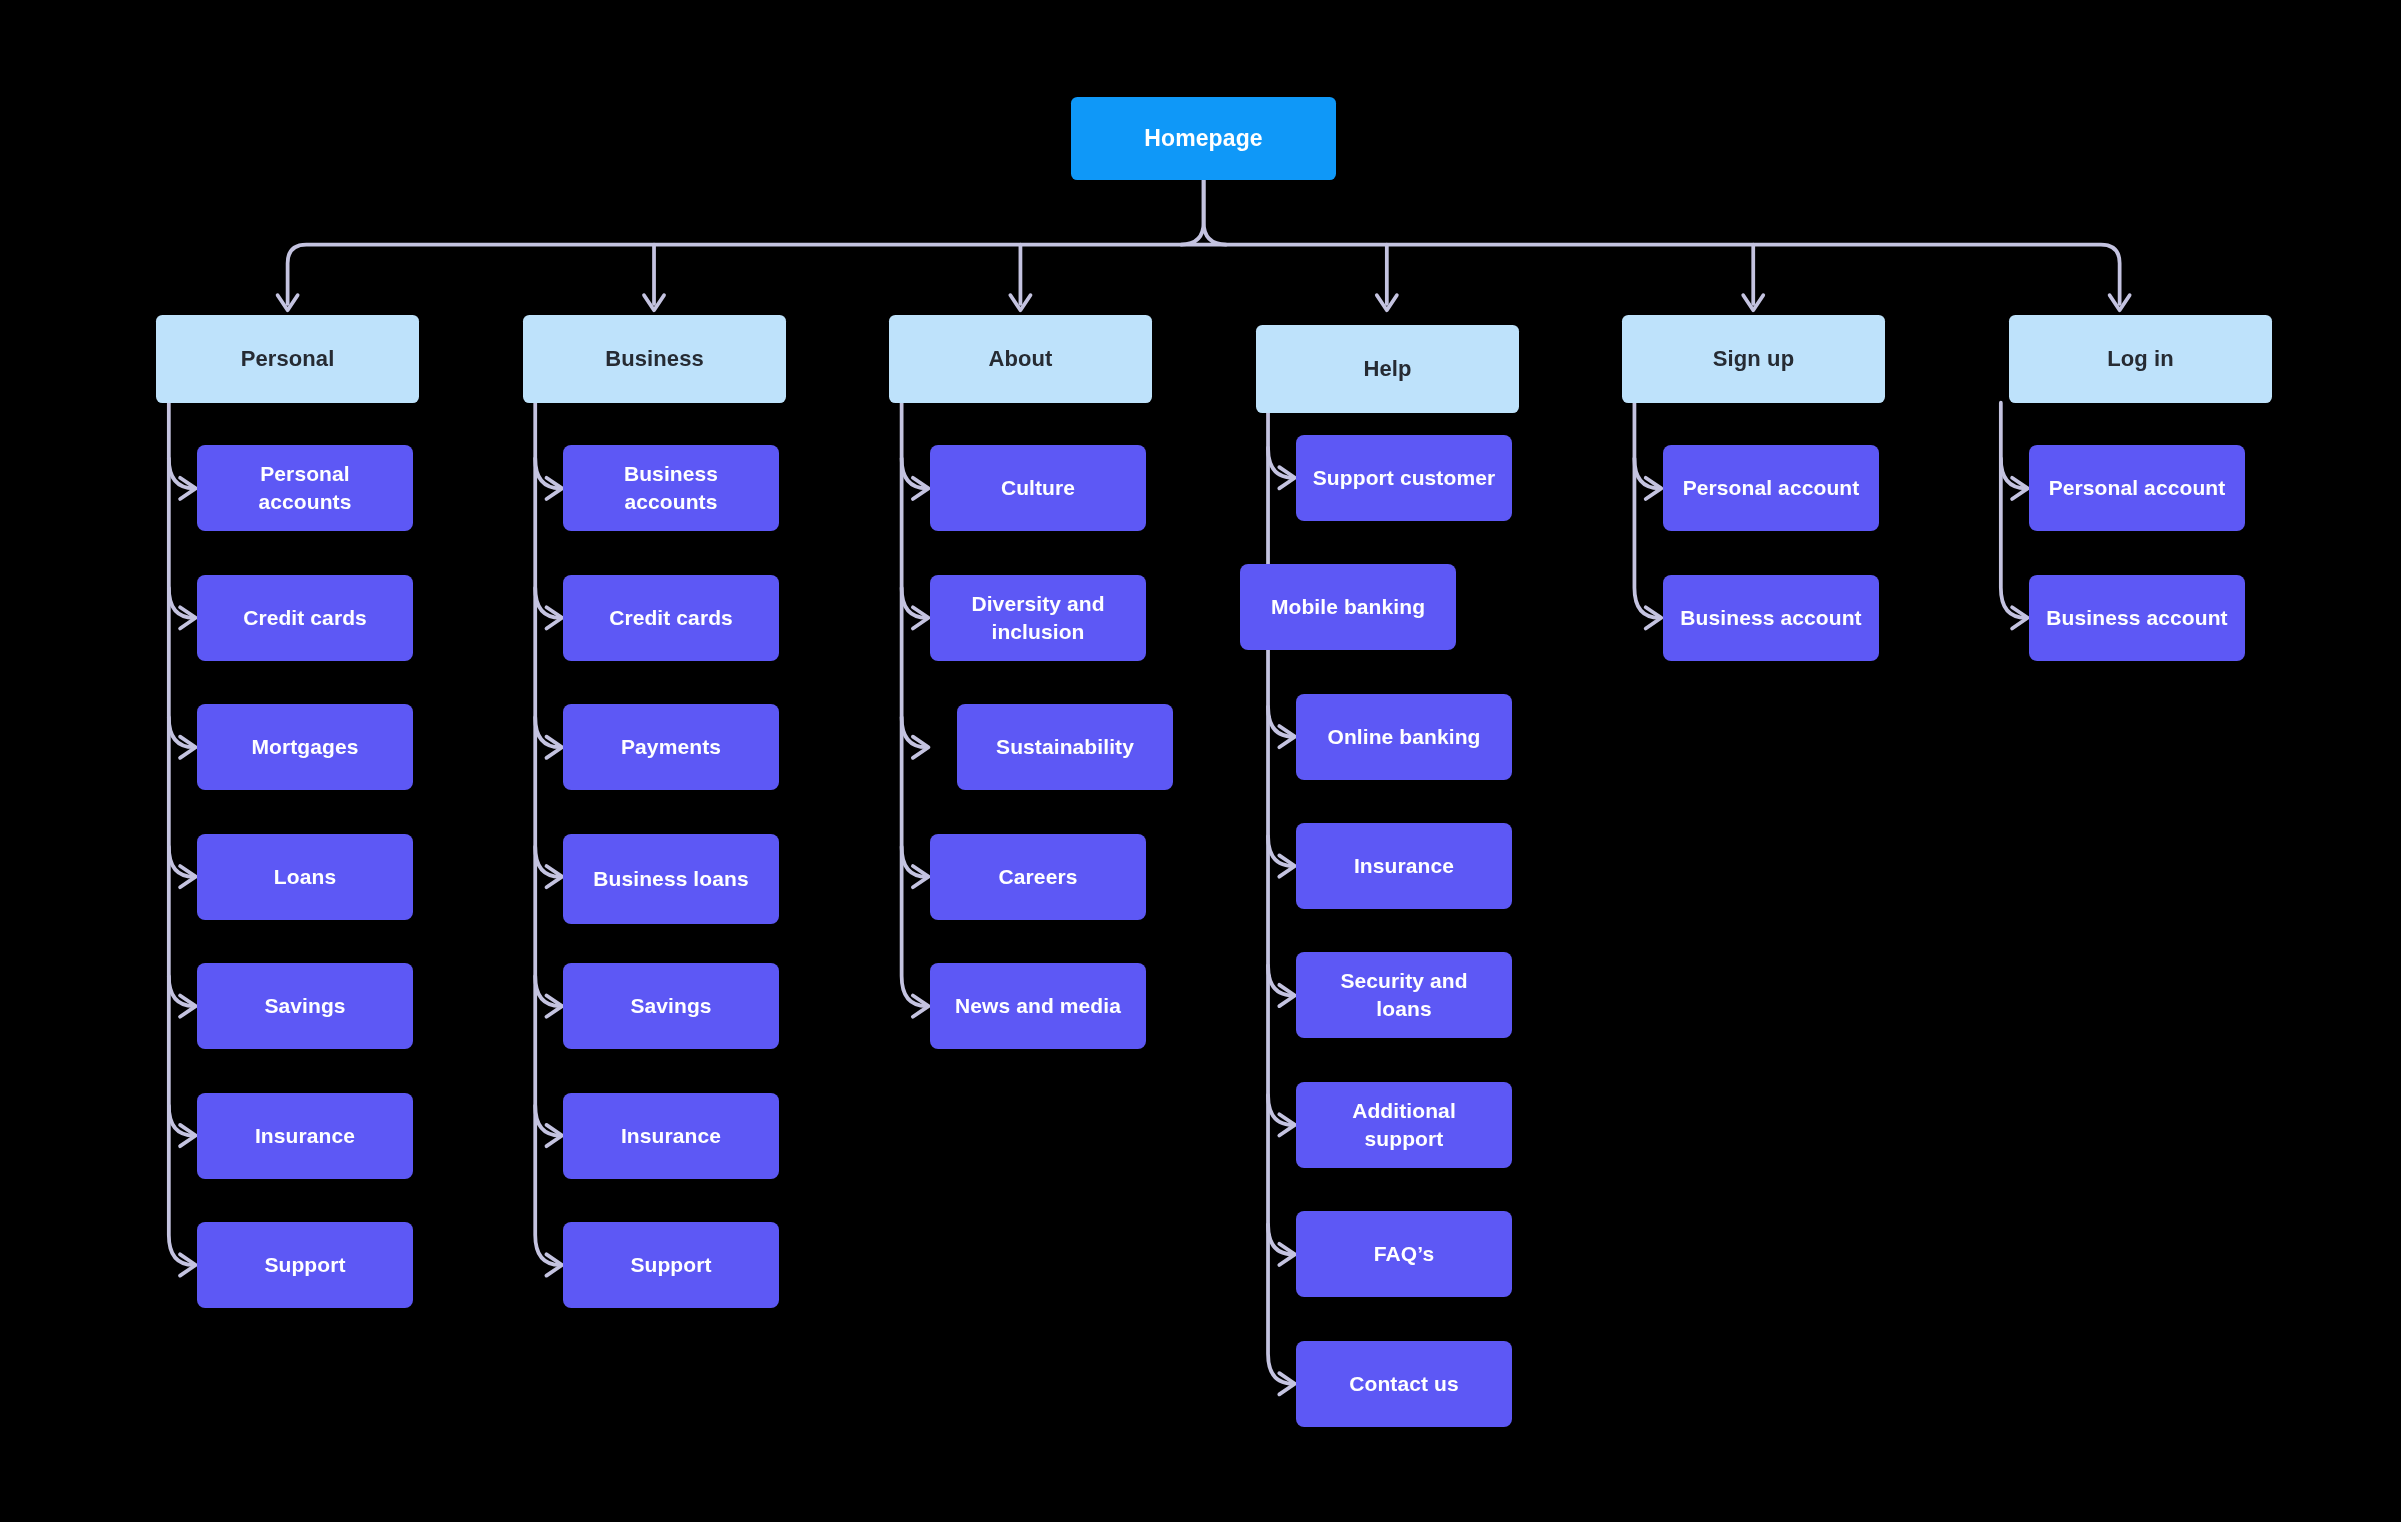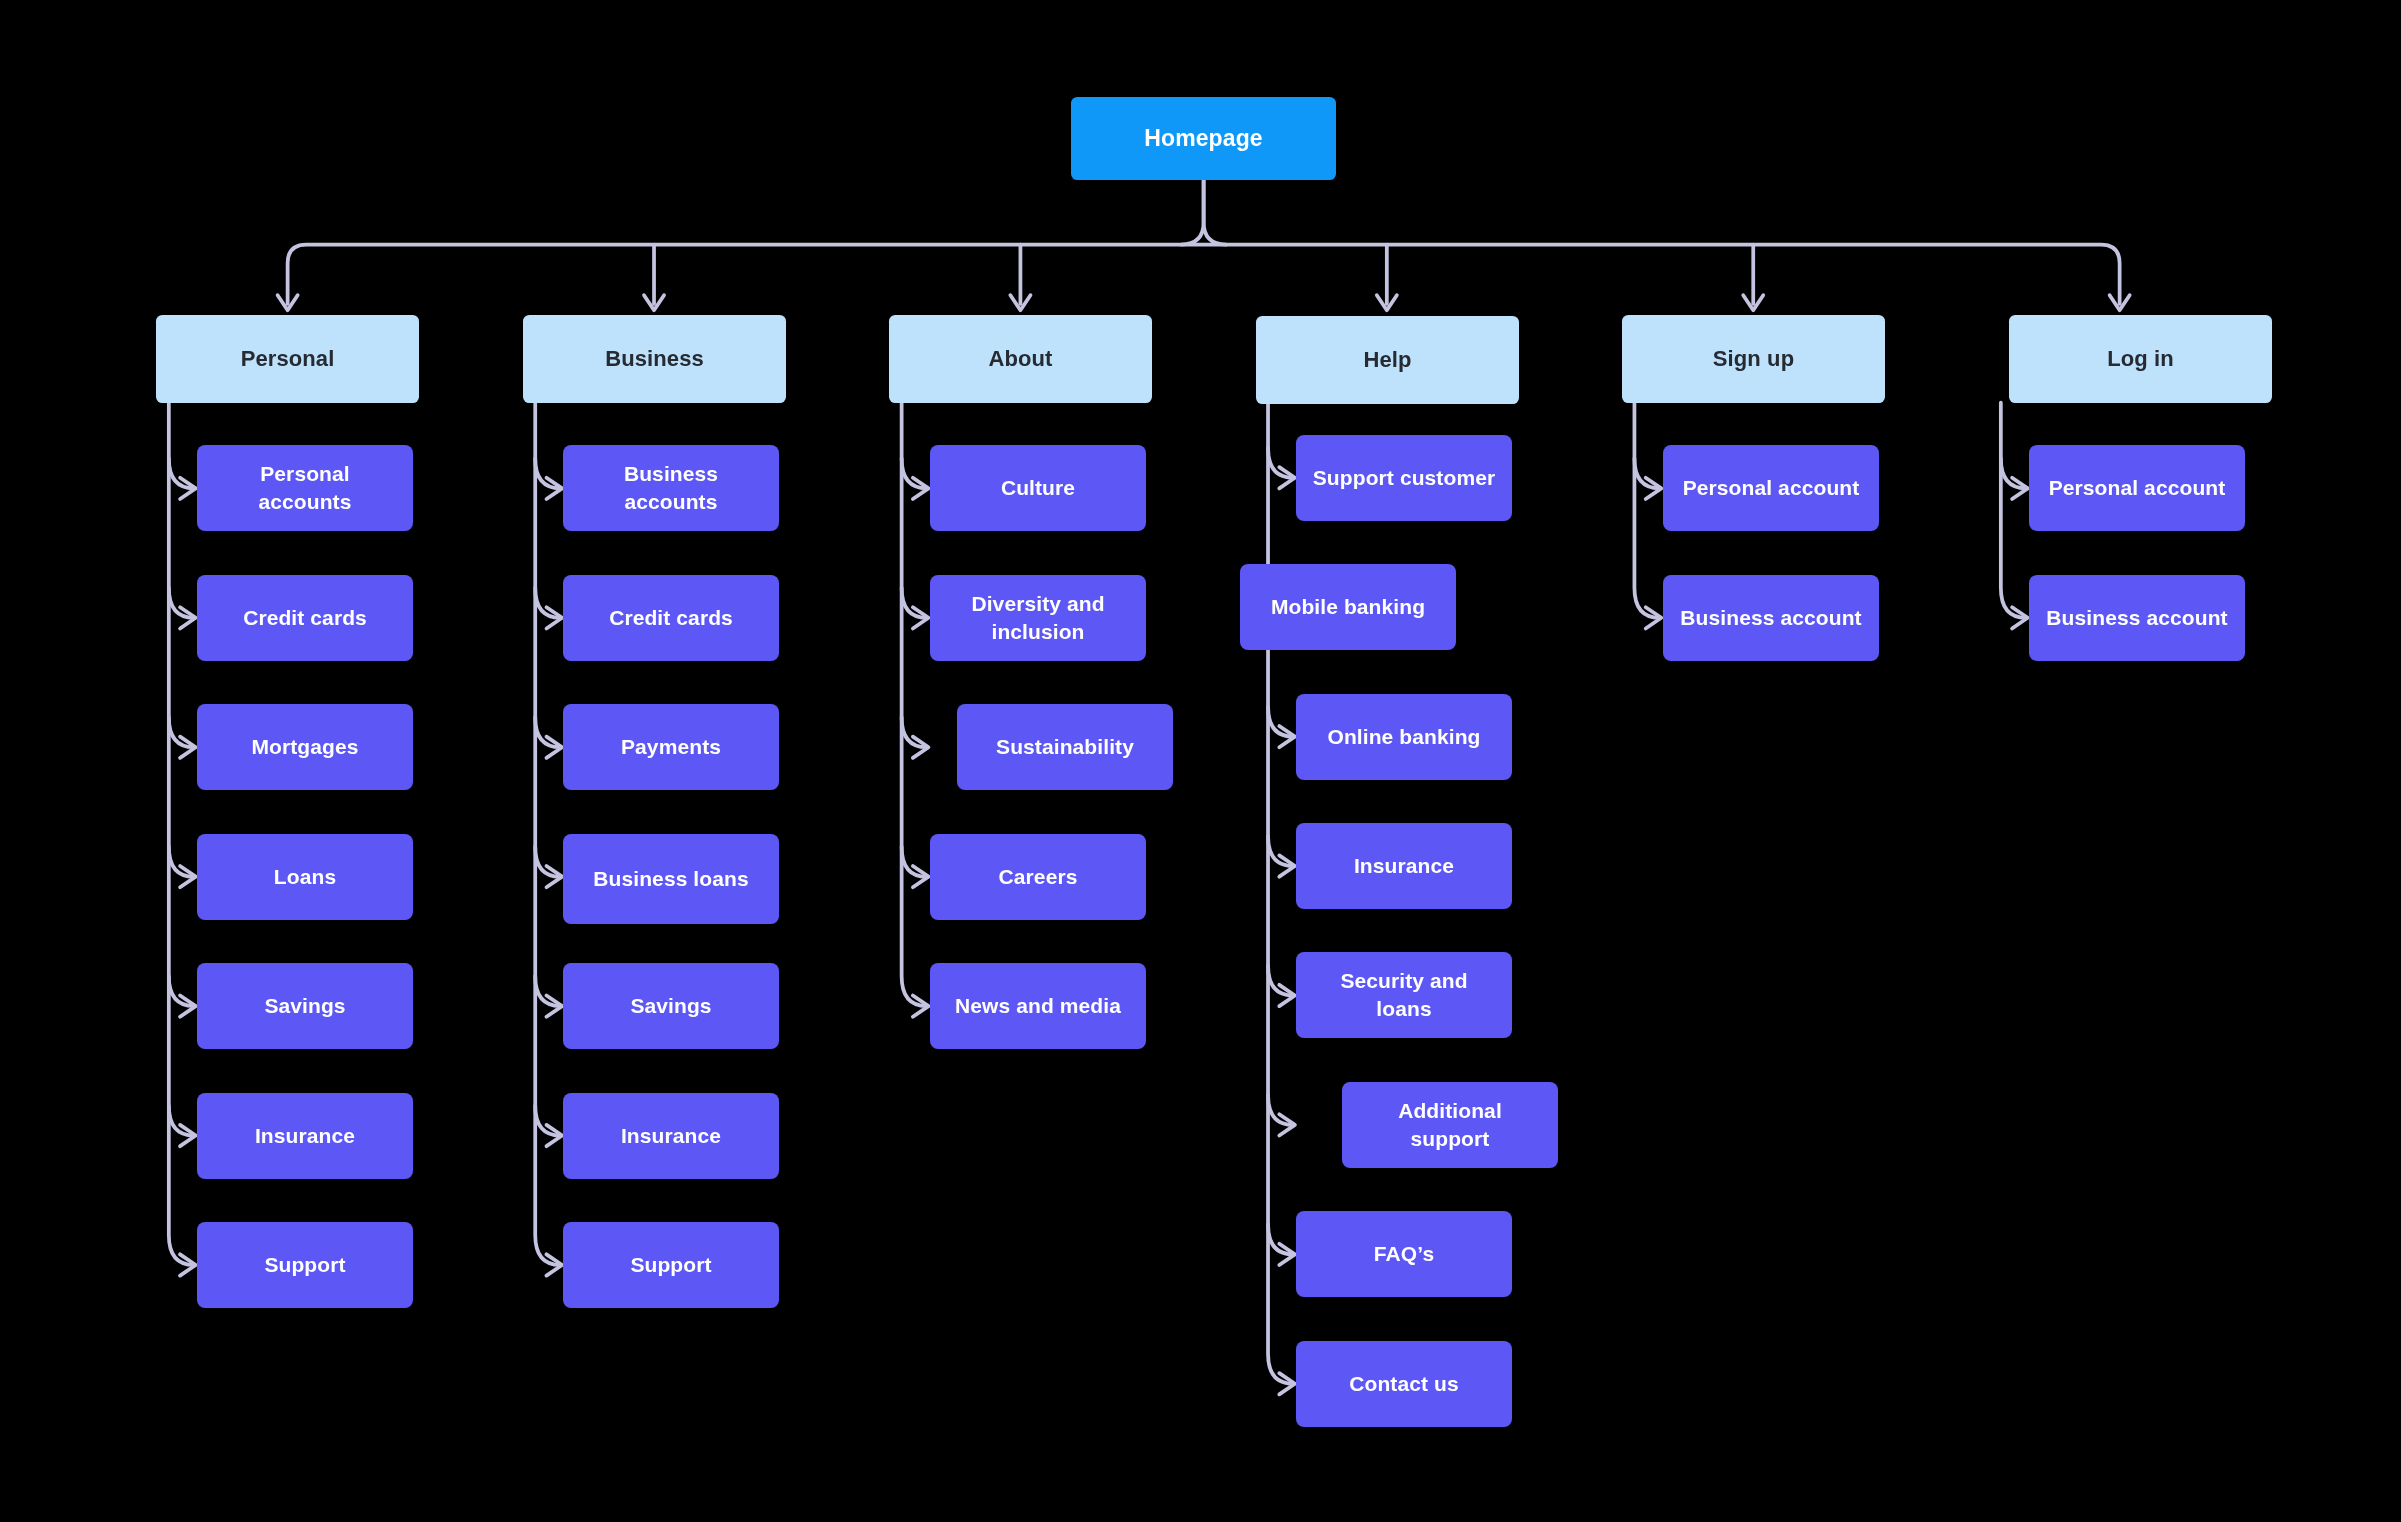--- a/index.html
+++ b/index.html
@@ -122,28 +122,28 @@
       <div class="node child" style="left: 563px; top: 963px; width: 216px; height: 86px;">Savings</div>
       <div class="node child" style="left: 563px; top: 1093px; width: 216px; height: 86px;">Insurance</div>
       <div class="node child" style="left: 563px; top: 1222px; width: 216px; height: 86px;">Support</div>
       <div class="node category" style="left: 889px; top: 315px; width: 263px; height: 88px;">About</div>
       <div class="node child" style="left: 930px; top: 445px; width: 216px; height: 86px;">Culture</div>
       <div class="node child" style="left: 930px; top: 575px; width: 216px; height: 86px;">Diversity and
 inclusion</div>
       <div class="node child" style="left: 930px; top: 704px; width: 216px; height: 86px; margin-left: 27px;">Sustainability</div>
       <div class="node child" style="left: 930px; top: 834px; width: 216px; height: 86px;">Careers</div>
       <div class="node child" style="left: 930px; top: 963px; width: 216px; height: 86px;">News and media</div>
-      <div class="node category" style="left: 1256px; top: 316px; width: 263px; height: 88px;">Help</div>
+      <div class="node category" style="left: 1256px; top: 325px; width: 263px; height: 88px;">Help</div>
       <div class="node child" style="left: 1296px; top: 435px; width: 216px; height: 86px;">Support customer</div>
       <div class="node child" style="left: 1240px; top: 564px; width: 216px; height: 86px;">Mobile banking</div>
       <div class="node child" style="left: 1296px; top: 694px; width: 216px; height: 86px;">Online banking</div>
       <div class="node child" style="left: 1296px; top: 823px; width: 216px; height: 86px;">Insurance</div>
       <div class="node child" style="left: 1296px; top: 952px; width: 216px; height: 86px;">Security and
 loans</div>
-      <div class="node child" style="left: 1296px; top: 1082px; width: 216px; height: 86px; margin-left: 46px;">Additional
+      <div class="node child" style="left: 1296px; top: 1082px; width: 216px; height: 86px;">Additional
 support</div>
       <div class="node child" style="left: 1296px; top: 1211px; width: 216px; height: 86px;">FAQ’s</div>
       <div class="node child" style="left: 1296px; top: 1341px; width: 216px; height: 86px;">Contact us</div>
       <div class="node category" style="left: 1622px; top: 315px; width: 263px; height: 88px;">Sign up</div>
       <div class="node child" style="left: 1663px; top: 445px; width: 216px; height: 86px;">Personal account</div>
       <div class="node child" style="left: 1663px; top: 575px; width: 216px; height: 86px;">Business account</div>
       <div class="node category" style="left: 1989px; top: 315px; width: 263px; height: 88px; margin-left: 20px;">Log in</div>
       <div class="node child" style="left: 2029px; top: 445px; width: 216px; height: 86px;">Personal account</div>
       <div class="node child" style="left: 2029px; top: 575px; width: 216px; height: 86px;">Business account</div>
     </div>

